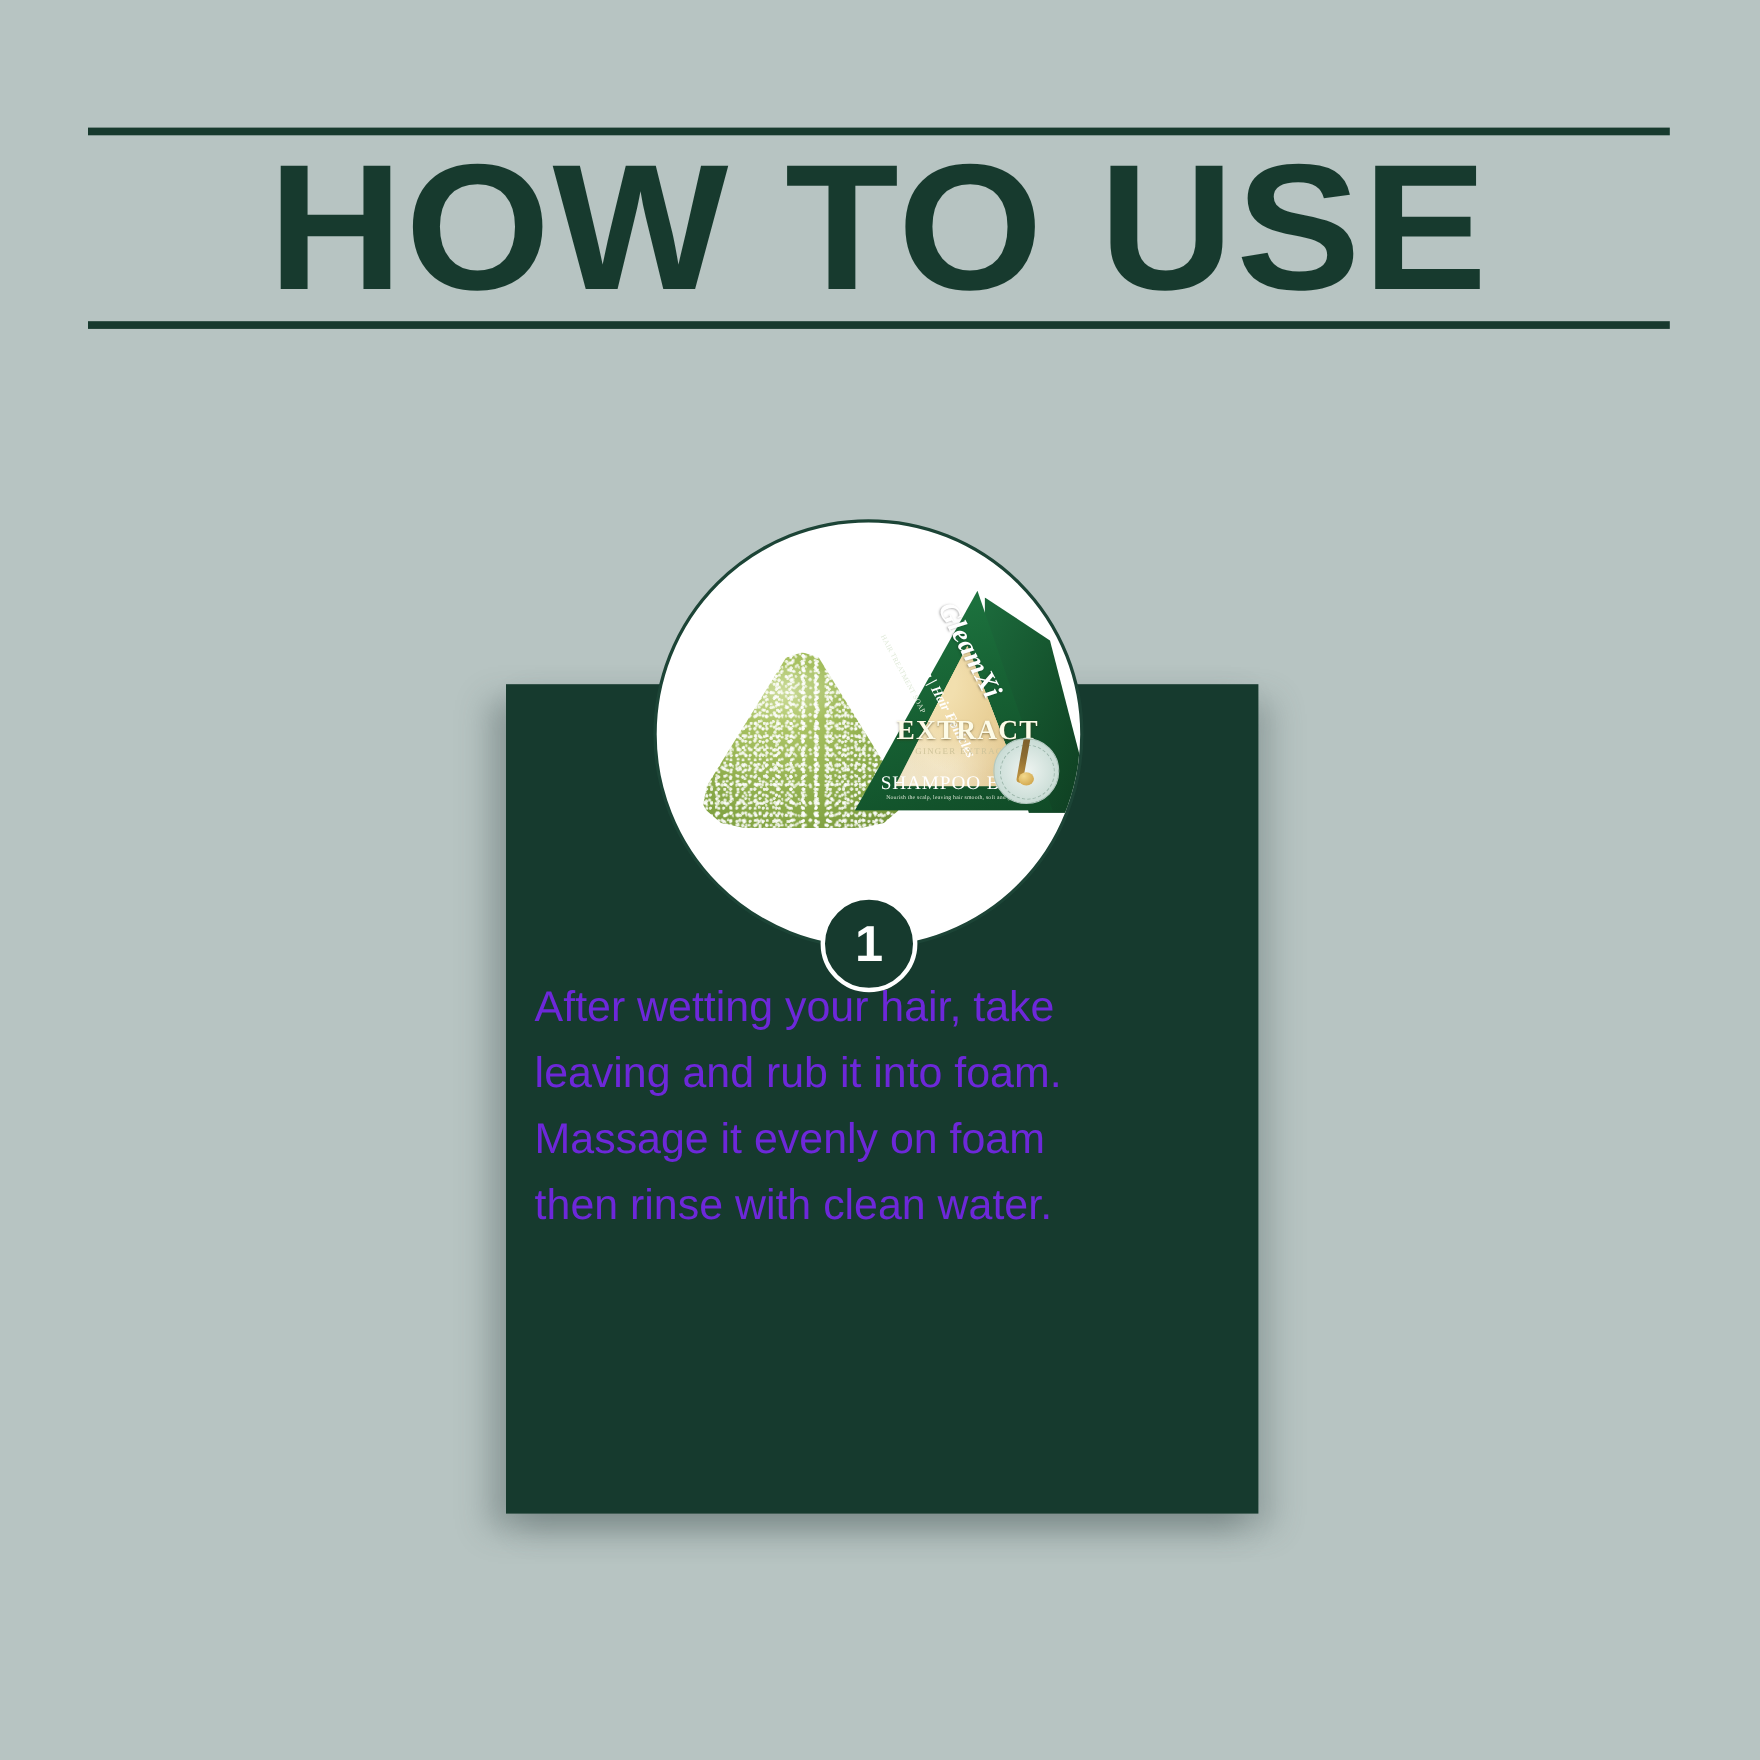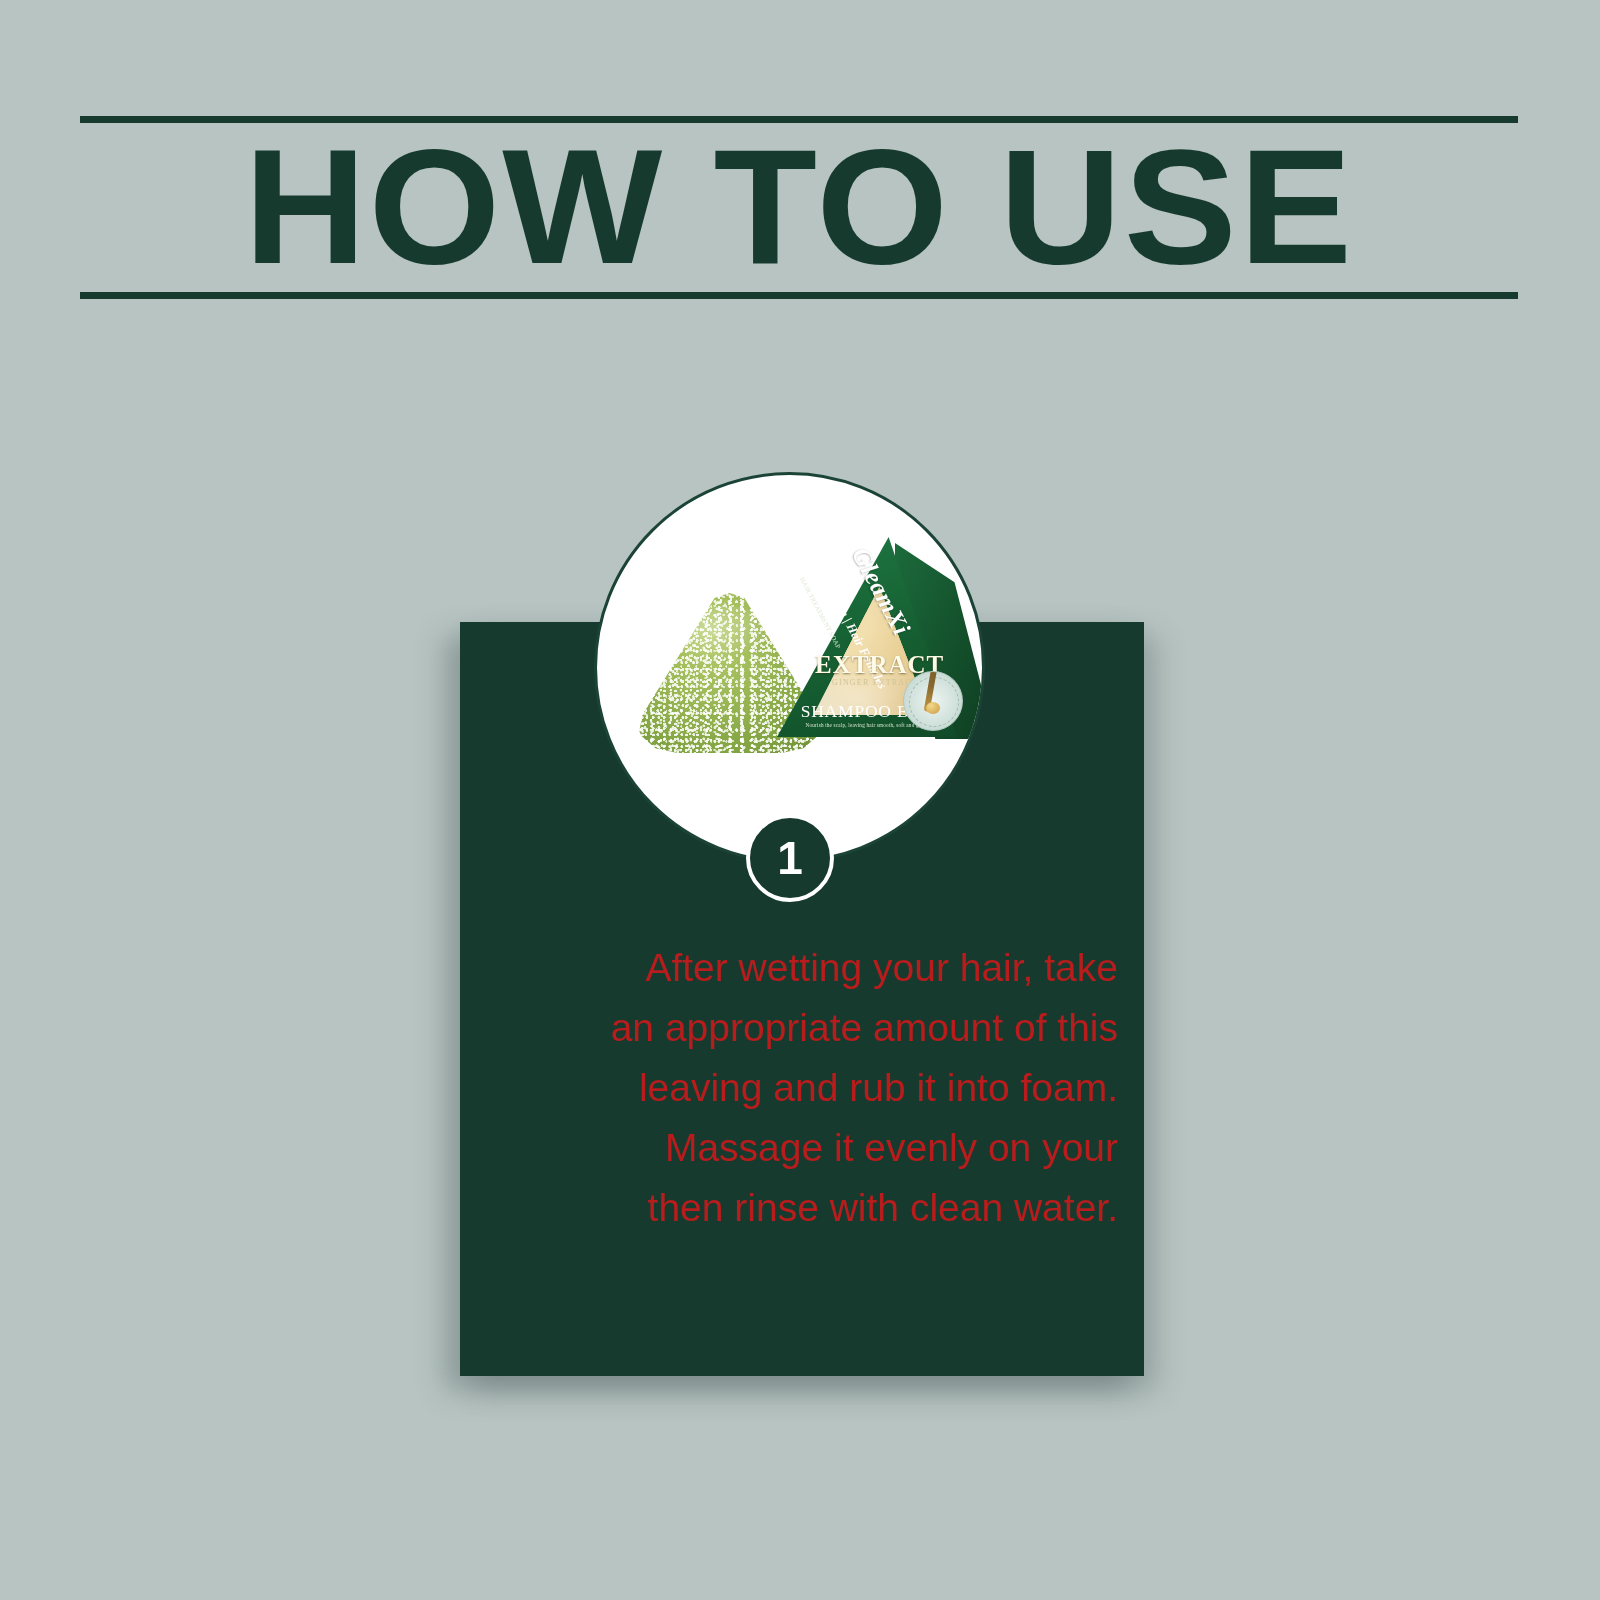--- a/index.html
+++ b/index.html
@@ -189,23 +189,23 @@
     box-sizing:border-box;
     display:flex;align-items:center;justify-content:center;
     color:#ffffff;
     font-size:46px;font-weight:bold;
     font-family:"Liberation Sans",sans-serif;
     z-index:7;
   }
 
   
   #step-text{
-    position:absolute;left:486px;top:938px;width:632px;
-    text-align:right;
-    color:#b91c1c;
+    position:absolute;left:486px;top:886px;width:632px;
+    text-align:left;
+    color:#6d28d9;
     font-size:39px;
     line-height:60px;
     font-family:"Liberation Sans",sans-serif;
     font-weight:300;
     z-index:6;
   }
   #step-text .line{display:block;white-space:nowrap;}
 </style>
 </head>
 <body>
@@ -244,17 +244,16 @@
       </div>
     </div>
 
   </div>
 </div>
 
 <div id="step-badge">1</div>
 
 <div id="step-text">
   <span class="line">After wetting your hair, take</span>
-  <span class="line">an appropriate amount of this</span>
   <span class="line">leaving and rub it into foam.</span>
-  <span class="line">Massage it evenly on your</span>
+  <span class="line">Massage it evenly on foam</span>
   <span class="line">then rinse with clean water.</span>
 </div>
 
 </body></html>

